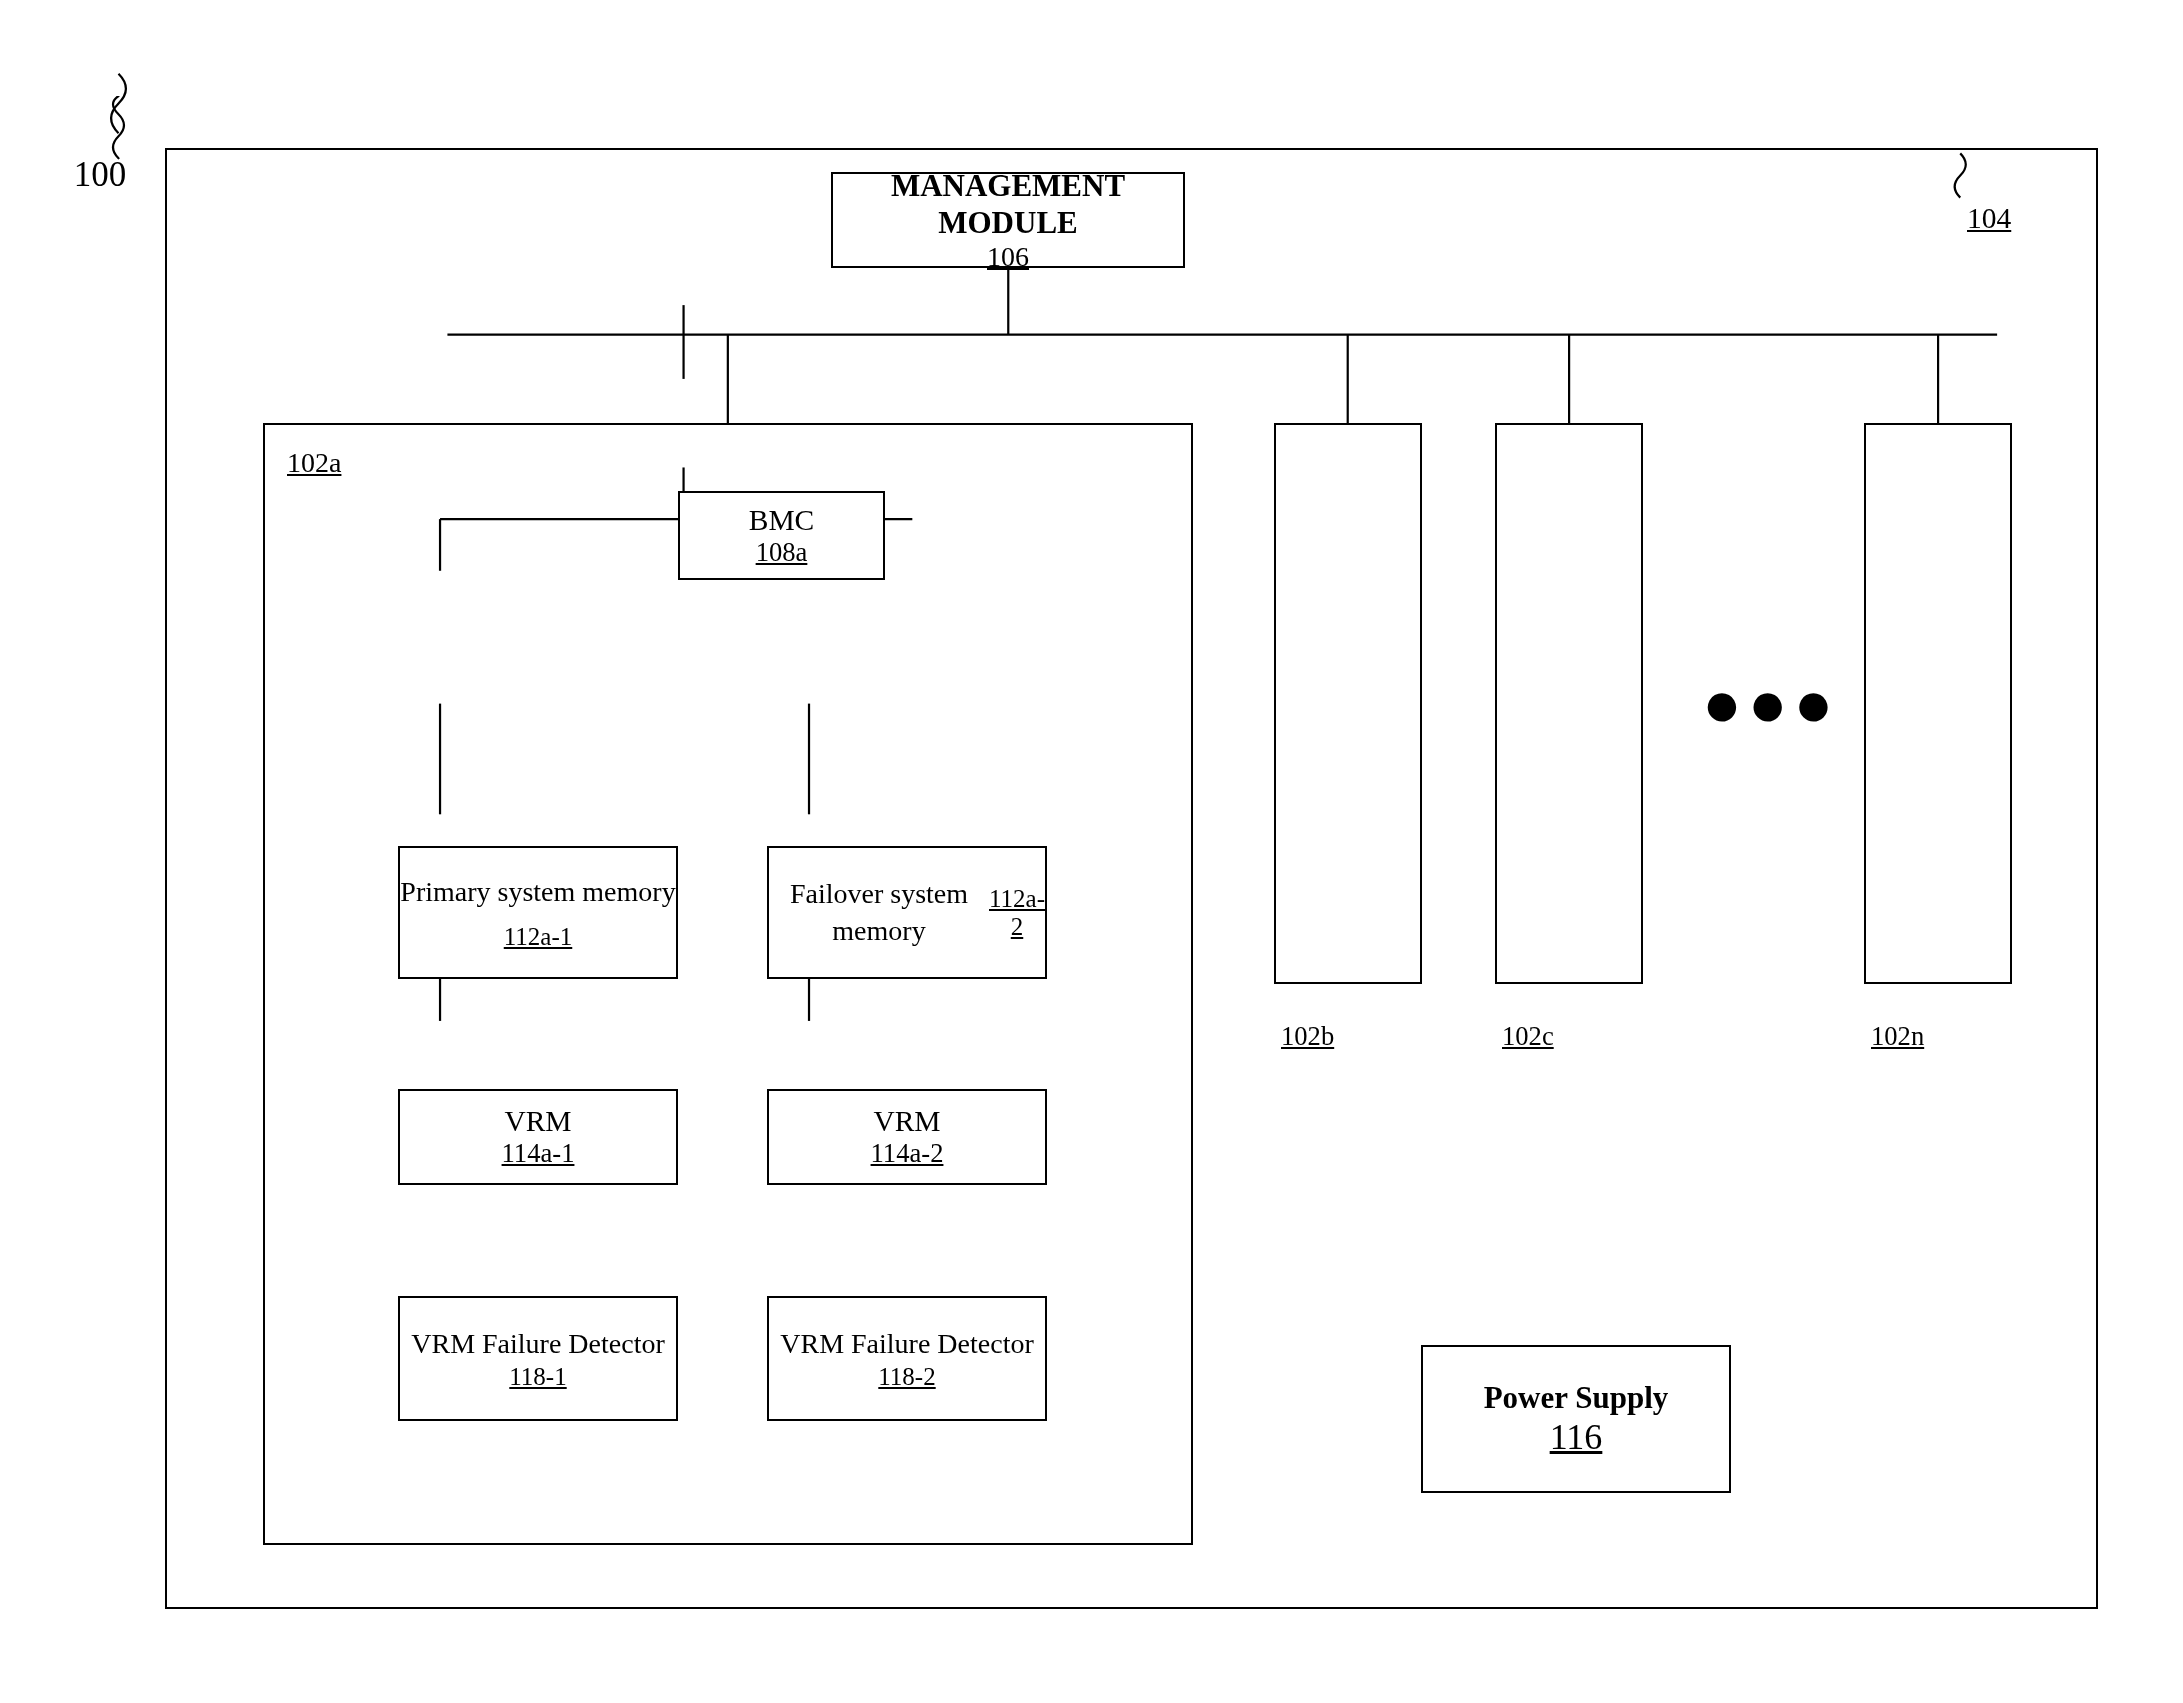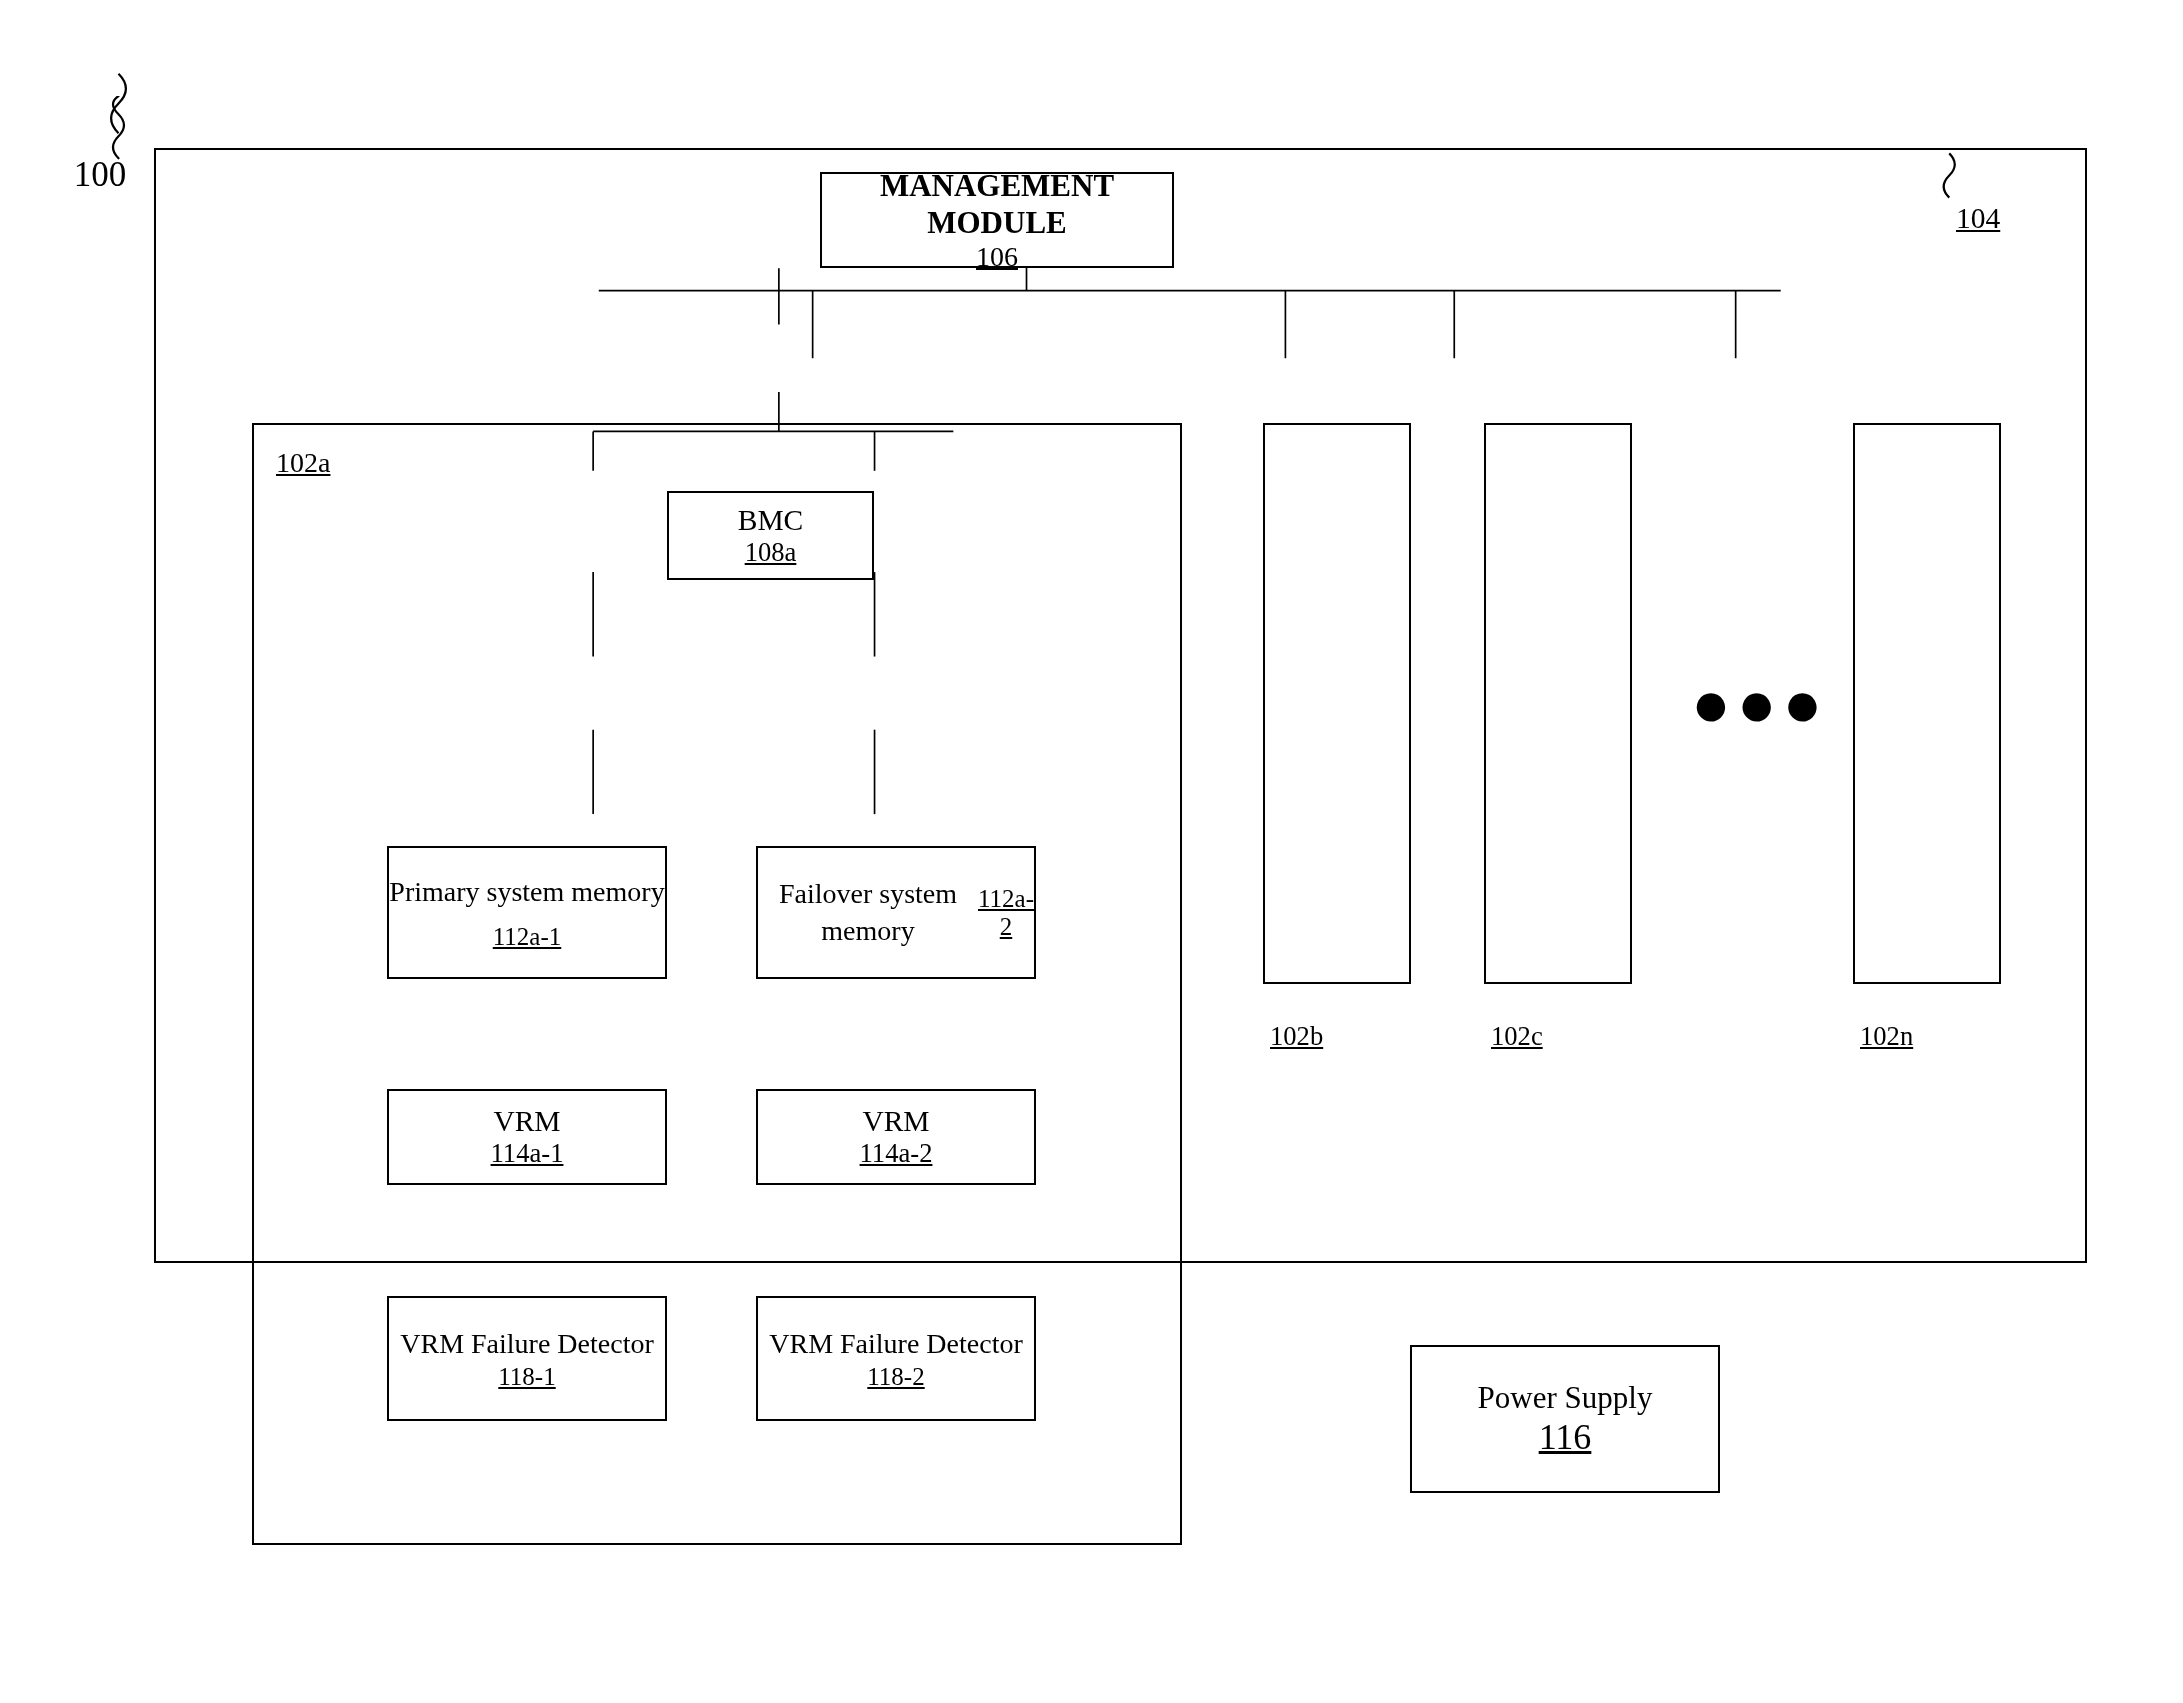--- a/index.html
+++ b/index.html
@@ -17,23 +17,23 @@
       top: 59px;
       left: 59px;
       width: 2066px;
       height: 1608px;
     }
 
     
     .outer-box {
       position: absolute;
       top: 89px;
-      left: 95px;
+      left: 106px;
       width: 1933px;
-      height: 1115px;
+      height: 1461px;
       border: 2.2px solid #000;
     }
 
     
     .label-100 {
       position: absolute;
       top: 0px;
       left: 14.8px;
       font-size: 35px;
       font-weight: normal;
@@ -295,21 +295,21 @@
       width: 310px;
       height: 148px;
       border: 2.2px solid #000;
       display: flex;
       flex-direction: column;
       align-items: center;
       justify-content: center;
       text-align: center;
       background: #fff;
     }
-    .ps-box .title { font-size: 31px; }
+    .ps-box .title { font-size: 31px; font-weight: bold; }
     .ps-box .ref { font-size: 36px; text-decoration: underline; }
   </style>
 </head>
 <body>
 
 <div class="diagram-container">
 
   <div class="label-100">
     <svg width="89" height="89" viewBox="0 0 120 120">
 

